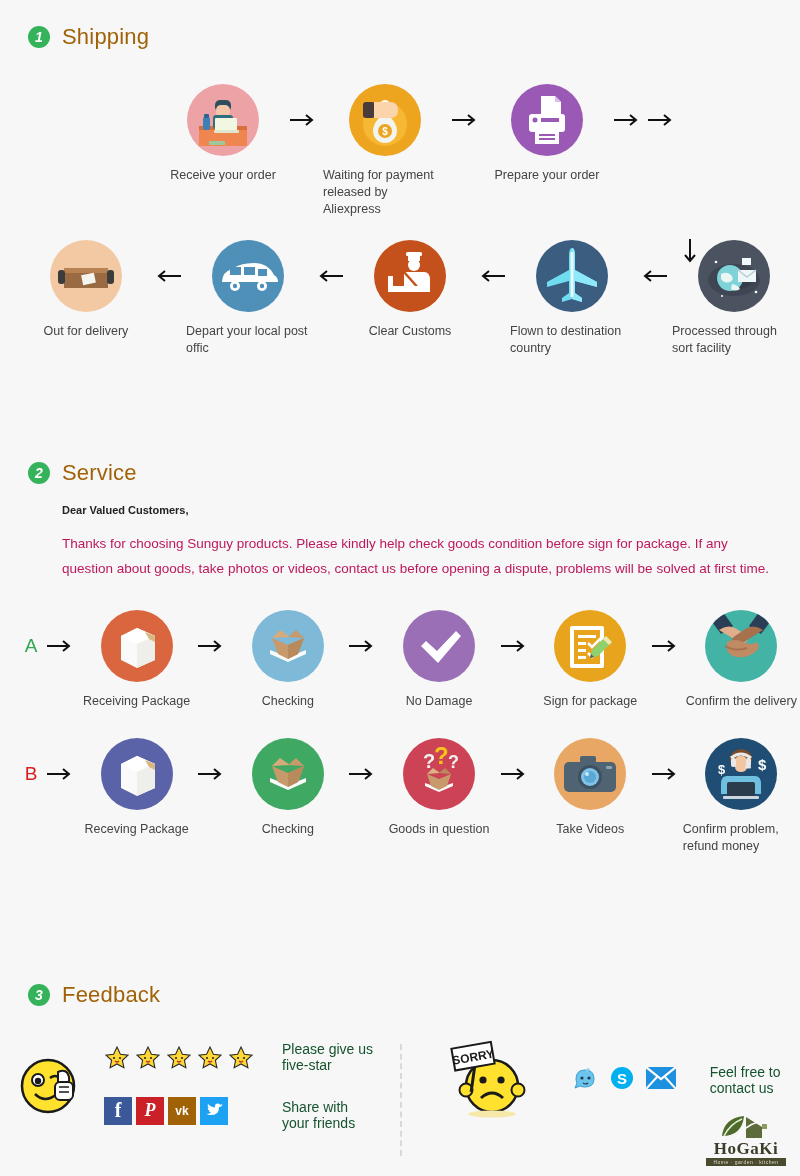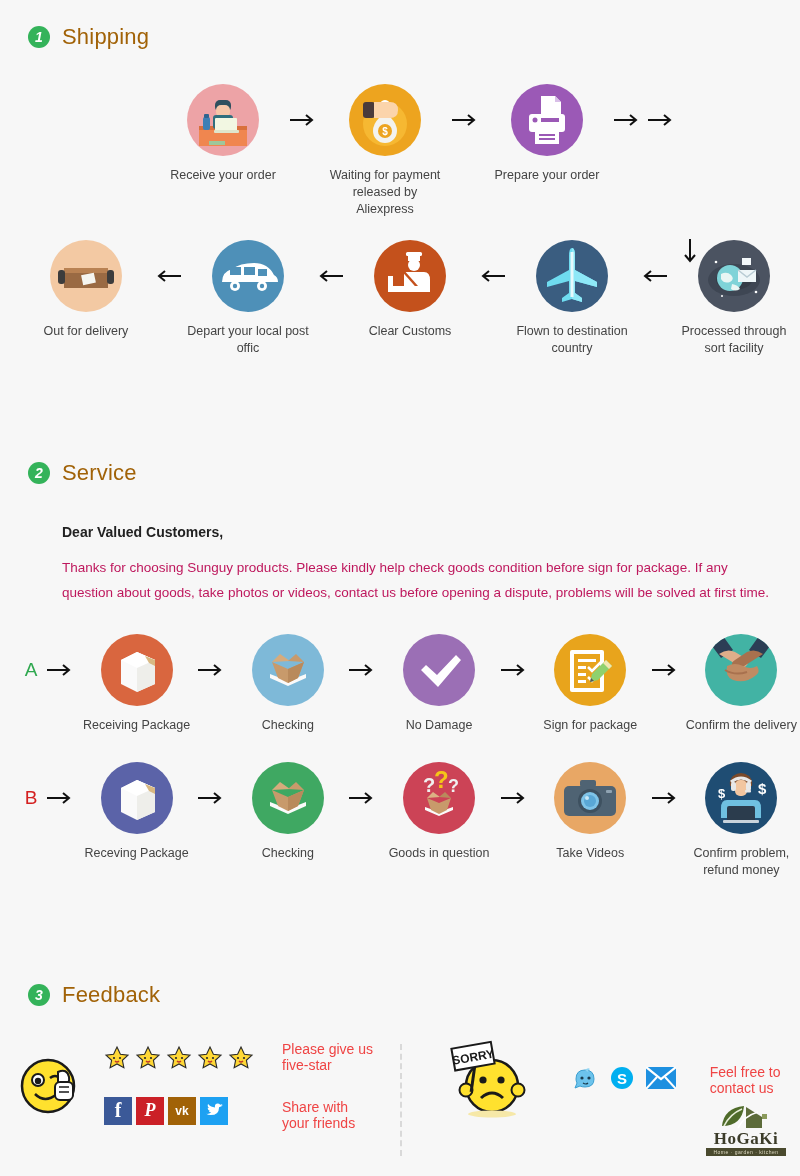--- a/index.html
+++ b/index.html
@@ -27,21 +27,21 @@
   
   .row { display:flex; align-items:flex-start; justify-content:center; }
   .step { width:128px; display:flex; flex-direction:column; align-items:center; }
   .circle {
     width:72px; height:72px; border-radius:50%;
     display:flex; align-items:center; justify-content:center;
     position:relative; overflow:hidden; flex:0 0 auto;
   }
   .caption {
     margin-top:11px; font-size:12.5px; line-height:1.35;
-    text-align:center; color:#444; max-width:124px;
+    text-align:left; color:#444; max-width:124px;
   }
   .arrow {
     width:34px; height:72px; display:flex; align-items:center; justify-content:center;
     font-size:19px; color:#111; flex:0 0 auto; line-height:1;
   }
   .arrow svg { display:block; }
 
   
   #shipping-section { position:absolute; left:0; top:24px; width:800px; }
   #shipping-head { margin-left:28px; }
@@ -50,21 +50,21 @@
   #down-arrow-wrap {
     position:absolute; left:0; top:215px; width:800px;
     display:flex; justify-content:flex-start;
   }
   #down-arrow { margin-left:684px; font-size:20px; color:#111; }
 
   
   #service-section { position:absolute; left:0; top:460px; width:800px; }
   #service-head { margin-left:28px; }
   .para { margin-left:62px; margin-right:20px; max-width:726px; }
-  .para-bold { font-size:14px; font-weight:bold; color:#222; margin-top:38px; }
+  .para-bold { font-size:11px; font-weight:bold; color:#222; margin-top:18px; }
   .para-body { font-size:13.5px; line-height:1.85; color:#be185d; margin-top:16px; }
 
   .lettered-row { display:flex; align-items:flex-start; }
   .letter {
     width:26px; height:72px; display:flex; align-items:center; justify-content:center;
     font-size:19px; font-weight:500; flex:0 0 auto;
   }
   .letter.a { color:#2fa84f; }
   .letter.b { color:#d42020; }
 
@@ -81,27 +81,27 @@
     position:absolute; left:400px; top:6px;
     border-left:2px dashed #d9d9d9; height:112px;
   }
   .stars { display:flex; gap:5px; }
   .star { width:26px; height:26px; }
   .socials { display:flex; gap:4px; margin-top:8px; }
   .soc {
     width:28px; height:28px; display:flex; align-items:center; justify-content:center;
     color:#fff; font-size:17px; font-weight:bold;
   }
-  .fb-text { font-size:14px; color:#ef4444; }
+  .fb-text { font-size:14px; color:#14532d; }
   .fb-col { display:flex; flex-direction:column; gap:18px; }
   .fb-textcol { display:flex; flex-direction:column; gap:26px; margin-left:14px; padding-top:3px; }
   .contact-icons { display:flex; align-items:center; gap:11px; }
 
   #logo {
-    position:absolute; right:14px; bottom:22px;
+    position:absolute; right:14px; bottom:12px;
     width:80px; text-align:center;
   }
   .logo-word {
     font-family:"Liberation Serif", serif;
     font-size:17px; font-weight:bold; color:#3c3c2a; letter-spacing:.5px;
     line-height:1;
   }
   .logo-tag {
     background:#4a4a2e; color:#ddd9c3; font-size:5px; letter-spacing:.5px;
     padding:1px 2px; margin-top:1px;

